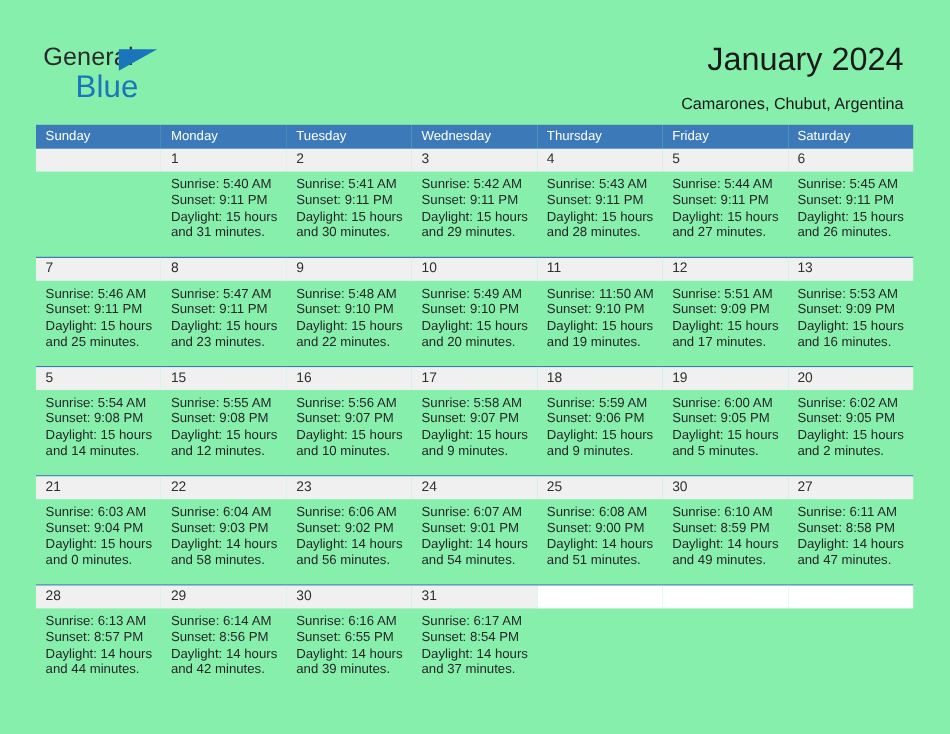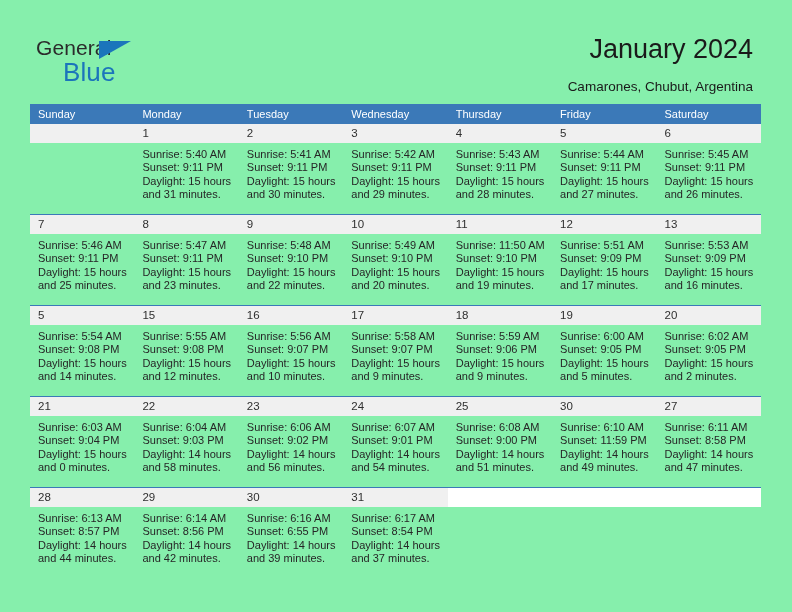--- a/index.html
+++ b/index.html
@@ -445,21 +445,21 @@
                   <div>Daylight: 14 hours</div>
                   <div>and 51 minutes.</div>
                 </div>
               </div>
             </td>
           <td>
               <div class="cell">
                 <div class="daynum-bar">30</div>
                 <div class="info">
                   <div>Sunrise: 6:10 AM</div>
-                  <div>Sunset: 11:59 PM</div>
+                  <div>Sunset: 8:59 PM</div>
                   <div>Daylight: 14 hours</div>
                   <div>and 49 minutes.</div>
                 </div>
               </div>
             </td>
           <td>
               <div class="cell">
                 <div class="daynum-bar">27</div>
                 <div class="info">
                   <div>Sunrise: 6:11 AM</div>

